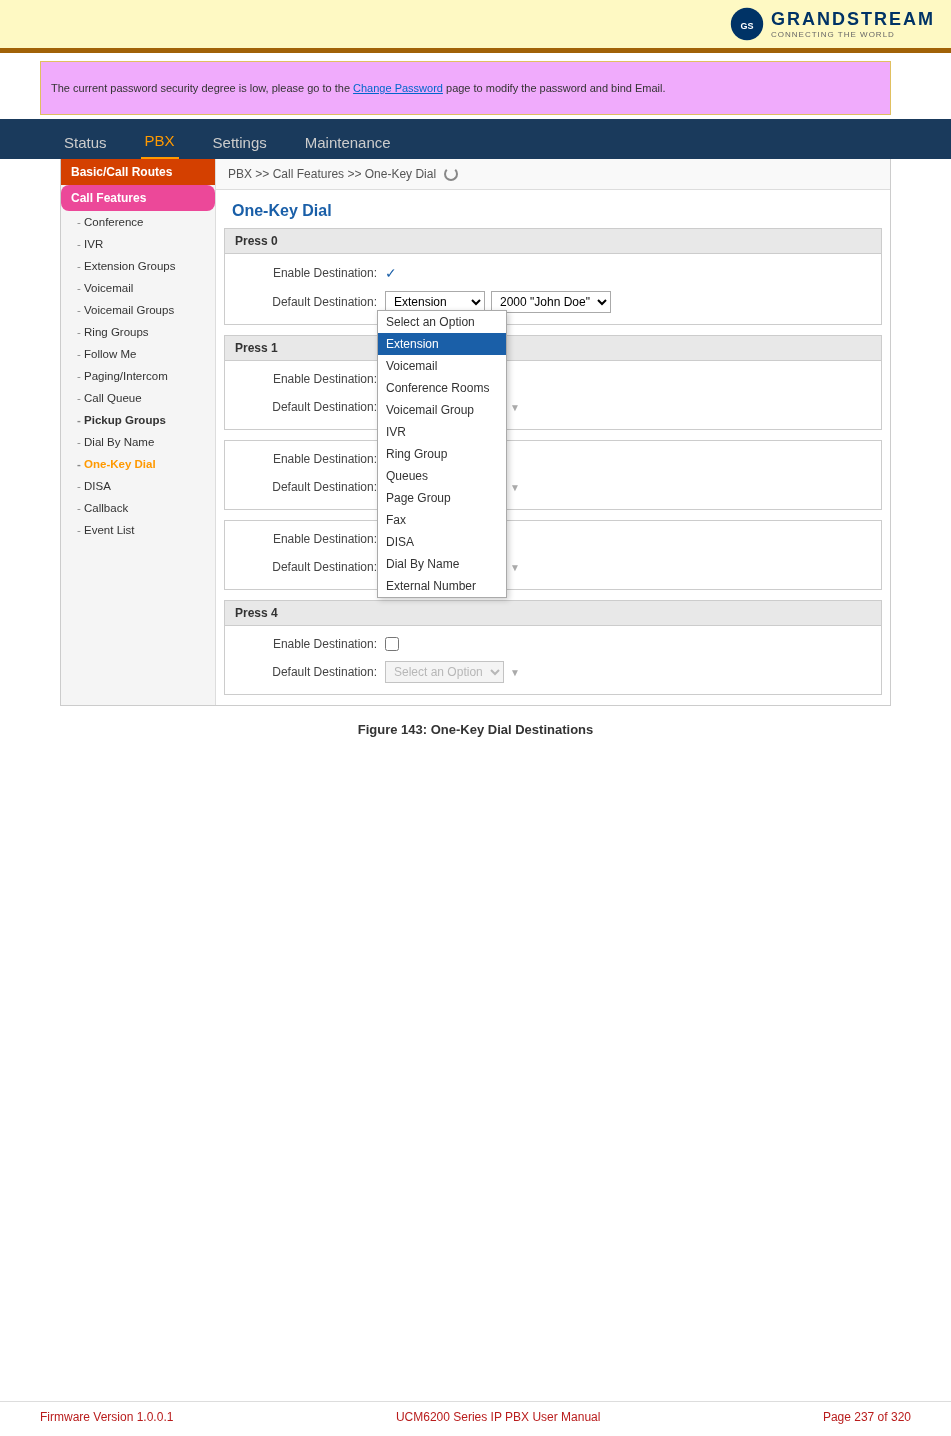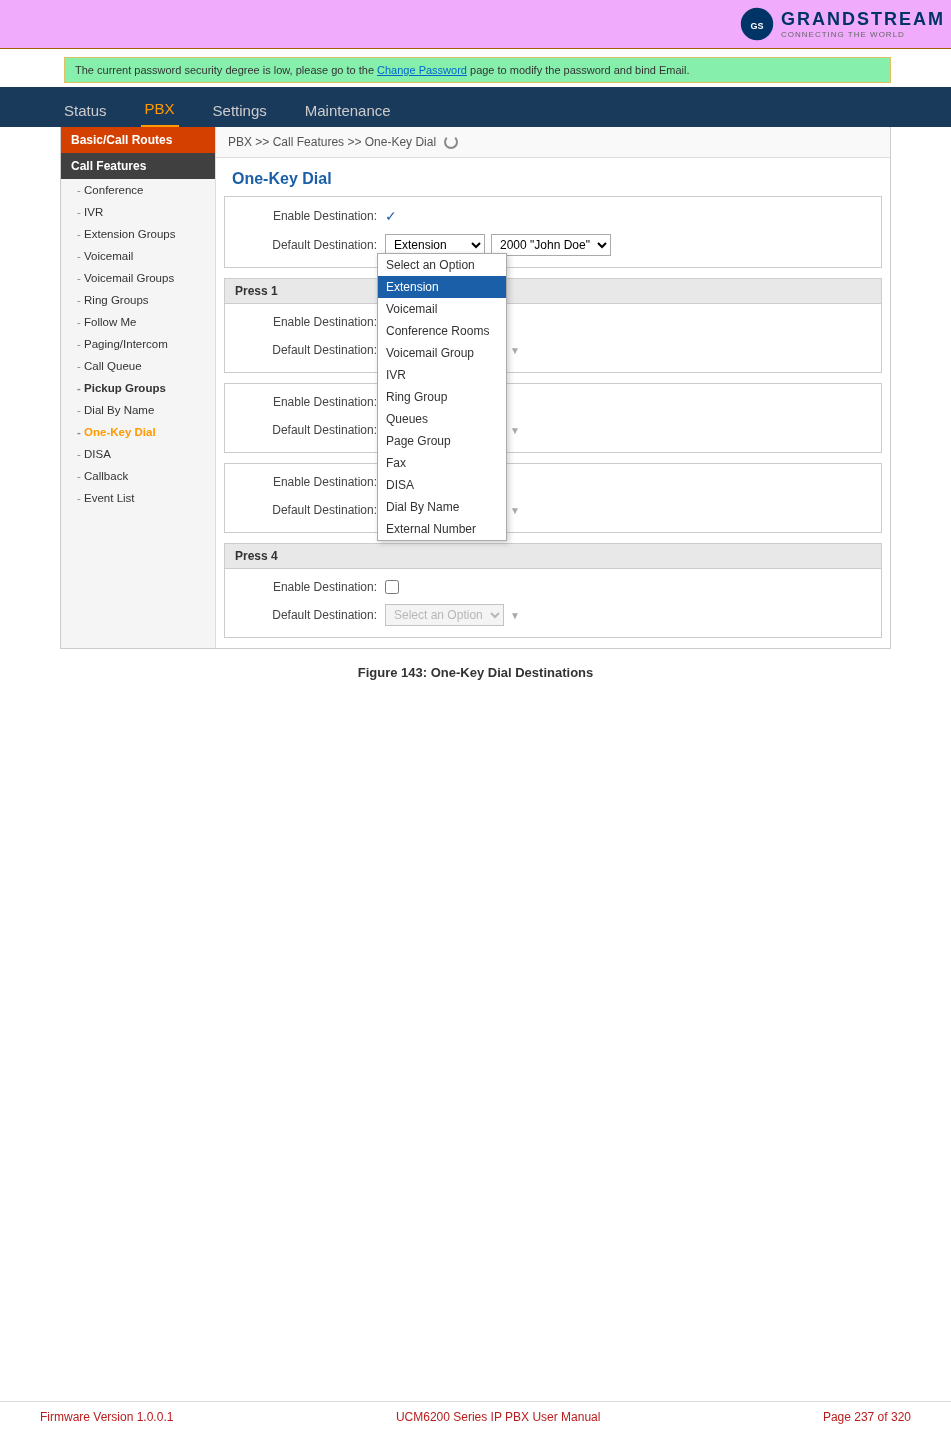--- a/index.html
+++ b/index.html
@@ -1,25 +1,25 @@
 <!DOCTYPE html>
 <html><head>
   <meta charset="utf-8">
   <style>
     * { box-sizing: border-box; margin: 0; padding: 0; }
     body { font-family: Arial, sans-serif; font-size: 13px; background: #fff; width: 951px; min-height: 1436px; position: relative; }
 
     
     .top-logo-bar {
-      background: #f0abfc;
+      background: #fef9c3;
       display: flex;
       justify-content: flex-end;
       align-items: center;
-      padding: 6px 6px;
-      border-bottom: 1px solid #a16207;
+      padding: 6px 16px;
+      border-bottom: 5px solid #a16207;
     }
     .logo-area {
       display: flex;
       align-items: center;
       gap: 6px;
     }
     .logo-icon {
       width: 36px;
       height: 36px;
     }
@@ -30,24 +30,24 @@
       letter-spacing: 2px;
     }
     .logo-sub {
       font-size: 8px;
       color: #666;
       letter-spacing: 1px;
     }
 
     
     .alert-bar {
-      background: #86efac;
+      background: #f0abfc;
       border: 1px solid #e0c060;
-      margin: 8px 60px 4px 64px;
-      padding: 6px 10px;
+      margin: 8px 60px 4px 40px;
+      padding: 20px 10px;
       font-size: 11px;
       color: #333;
     }
     .alert-bar a {
       color: #0066cc;
       text-decoration: underline;
     }
 
     
     .main-nav {
@@ -86,21 +86,22 @@
     }
     .sidebar-section {
       background: #d44000;
       color: #fff;
       font-weight: bold;
       font-size: 12px;
       padding: 6px 10px;
       margin-bottom: 0;
     }
     .sidebar-section.blue {
-      background: #404040;
+      background: #ec4899;
+      border-radius: 8px;
     }
     .sidebar-item {
       padding: 5px 10px 5px 16px;
       font-size: 11.5px;
       color: #333;
       cursor: pointer;
       white-space: nowrap;
     }
     .sidebar-item.active {
       color: #f90;
@@ -297,20 +298,21 @@
   <div class="main-content">
 
     <div class="breadcrumb">
       <span>PBX &gt;&gt; Call Features &gt;&gt; One-Key Dial</span>
       <span class="breadcrumb-refresh"></span>
     </div>
 
     <div class="page-title">One-Key Dial</div>
 
     <div class="press-section">
+      <div class="press-header">Press 0</div>
       <div class="press-body">
         <div class="field-row">
           <div class="field-label">Enable Destination:</div>
           <div class="field-value">
             <span class="checkbox-icon">✓</span>
           </div>
         </div>
         <div class="field-row" style="position:relative;">
           <div class="field-label">Default Destination:</div>
           <div class="field-value">

